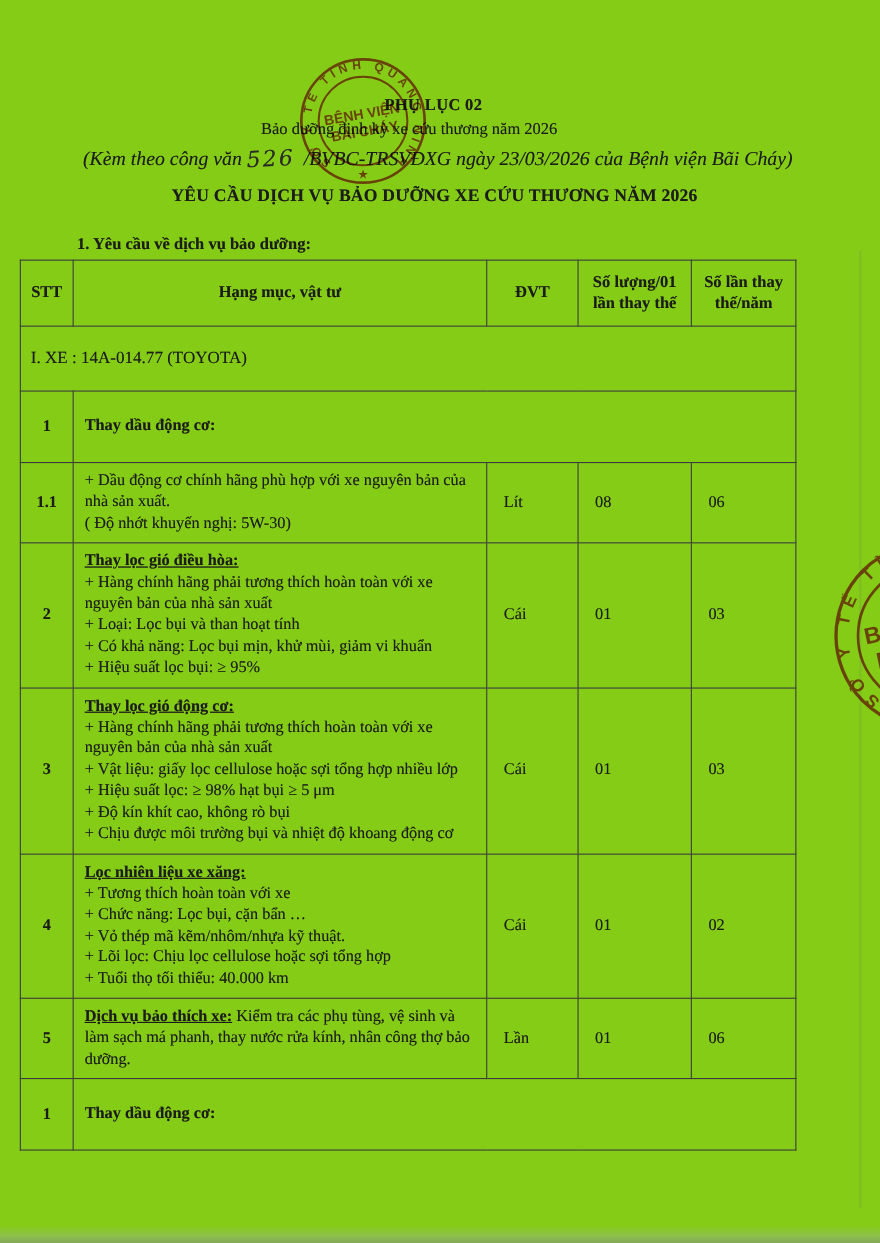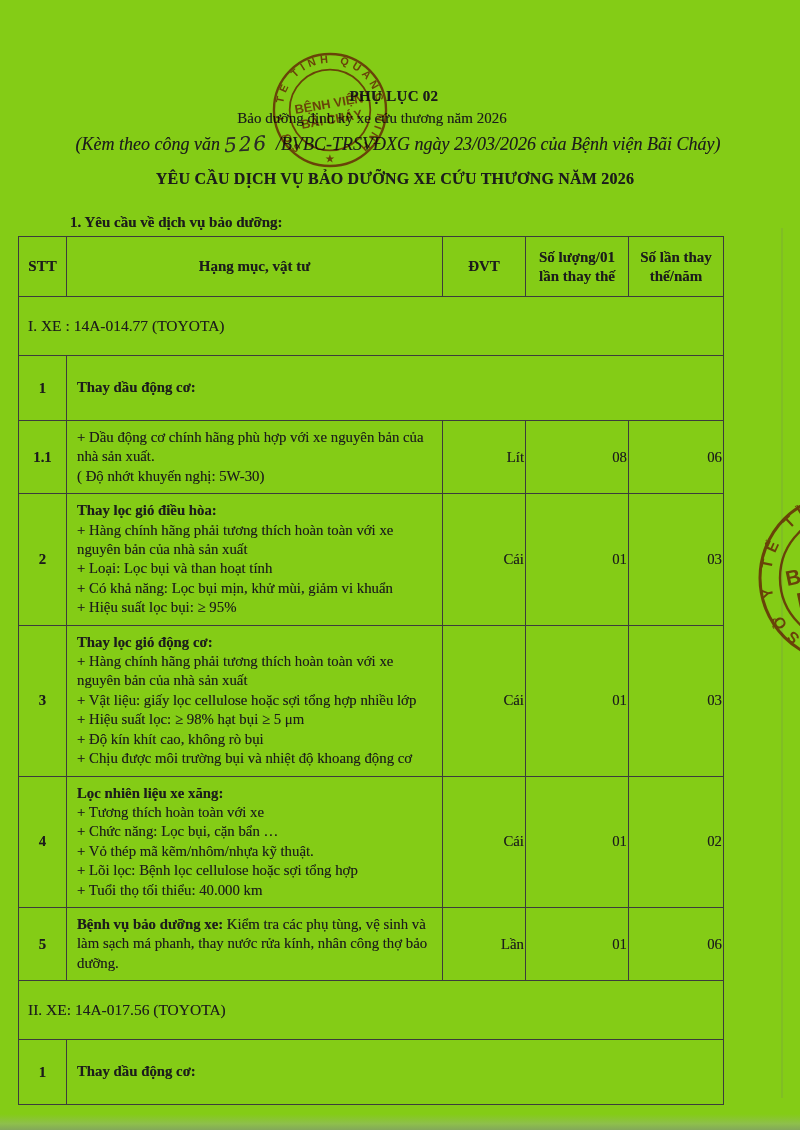--- a/index.html
+++ b/index.html
@@ -60,22 +60,22 @@
     border:1.5px solid #3c3c3c;
     vertical-align:middle;
     text-shadow:0 0 .35px rgba(20,20,20,.45);
   }
   .svc-table th {
     font-weight:bold; text-align:center;
     height:55px; padding:2px 4px; font-size:15px; line-height:1.25;
   }
   td.stt-cell { text-align:center; font-weight:bold; }
   td.desc-cell { padding:5px 8px 5px 10px; line-height:19.4px; }
-  td.desc-cell .lead-bold { font-weight:bold; }
-  td.unit-cell, td.qty-cell, td.times-cell { text-align:right;padding-left:15px; }
+  td.desc-cell .lead-bold { font-weight:bold;text-decoration:underline; }
+  td.unit-cell, td.qty-cell, td.times-cell { text-align:left;padding-left:15px; }
   tr.section-row td {
     font-weight:normal; font-size:15.5px;
     height:56px; padding-left:9px;
   }
   tr.item-span-row td { height:54px; }
   tr.item-span-row td.desc-cell { font-weight:bold;margin-left:36px; }
   tr.item-row td { min-height:44px; }
   tr.item-row td.desc-cell { padding-top:7px; padding-bottom:7px; }
   
   .stamp { position:absolute; mix-blend-mode:multiply; opacity:.88; }
@@ -174,38 +174,35 @@
           <td class="qty-cell">01</td>
           <td class="times-cell">03</td>
         </tr>
         <tr class="item-row">
           <td class="stt-cell">4</td>
           <td class="desc-cell">
             <div class="lead-bold">Lọc nhiên liệu xe xăng:</div>
             <div>+ Tương thích hoàn toàn với xe</div>
             <div>+ Chức năng: Lọc bụi, cặn bẩn …</div>
             <div>+ Vỏ thép mã kẽm/nhôm/nhựa kỹ thuật.</div>
-            <div>+ Lõi lọc: Bệnh lọc cellulose hoặc sợi tổng hợp</div>
+            <div>+ Lõi lọc: Chịu lọc cellulose hoặc sợi tổng hợp</div>
             <div>+ Tuổi thọ tối thiểu: 40.000 km</div>
           </td>
           <td class="unit-cell">Cái</td>
           <td class="qty-cell">01</td>
           <td class="times-cell">02</td>
         </tr>
         <tr class="item-row">
           <td class="stt-cell">5</td>
           <td class="desc-cell">
-            <div><span class="lead-bold">Bệnh vụ bảo dưỡng xe:</span> Kiểm tra các phụ tùng, vệ sinh và làm sạch má phanh, thay nước rửa kính, nhân công thợ bảo dưỡng.</div>
+            <div><span class="lead-bold">Dịch vụ bảo thích xe:</span> Kiểm tra các phụ tùng, vệ sinh và làm sạch má phanh, thay nước rửa kính, nhân công thợ bảo dưỡng.</div>
           </td>
           <td class="unit-cell">Lần</td>
           <td class="qty-cell">01</td>
           <td class="times-cell">06</td>
-        </tr>
-        <tr class="section-row">
-          <td class="section-cell" colspan="5">II. XE: 14A-017.56 (TOYOTA)</td>
         </tr>
         <tr class="item-span-row">
           <td class="stt-cell">1</td>
           <td class="desc-cell" colspan="4">Thay dầu động cơ:</td>
         </tr>
       </tbody>
   </table>
 
   <svg class="stamp stamp-top" width="118" height="118" viewBox="0 0 120 120">
     <circle cx="60" cy="60" r="57" fill="none" stroke="#c23b42" stroke-width="2.4"></circle>

